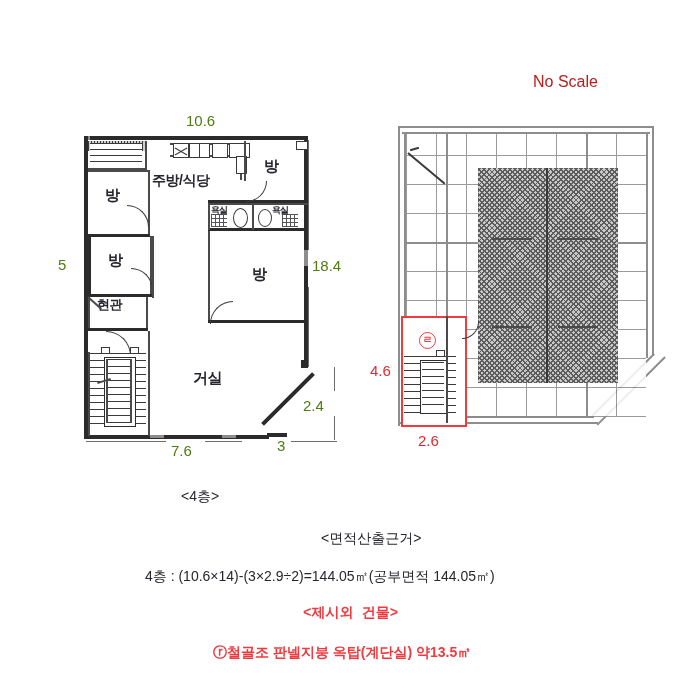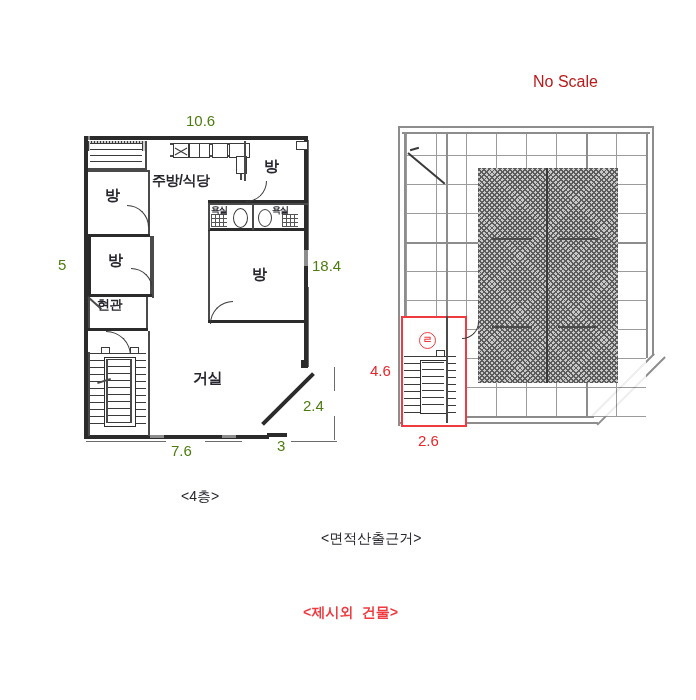--- a/index.html
+++ b/index.html
@@ -237,17 +237,19 @@
     <div class="kfix" style="left:56px;top:240px;width:7px;height:5px;"></div>
     <div class="wthin" style="left:66px;top:206px;width:2px;height:107px;"></div>
     <div class="doorq2" style="left:82px;top:212px;width:16px;height:16px;"></div>
 
     <div class="lbl dim red" style="left:-10px;top:253px;font-weight:400;">4.6</div>
     <div class="lbl dim red" style="left:38px;top:323px;font-weight:400;">2.6</div>
   </div>
 
   <div class="lbl cap" style="left:273px;top:531px;margin-left:48px;">&lt;면적산출근거&gt;</div>
 
+  <div class="lbl cap" style="left:145px;top:569px;font-size:14px;">4층 : (10.6×14)-(3×2.9÷2)=144.05㎡(공부면적 144.05㎡)</div>
 
   <div class="lbl cap redbold" style="left:303px;top:606px;font-family:Liberation Mono, monospace;">&lt;제시외 건물&gt;</div>
 
+  <div class="lbl cap redbold" style="left:213px;top:645px;">ⓡ철골조 판넬지붕 옥탑(계단실) 약13.5㎡</div>
 
 </div>
 
 </body></html>

